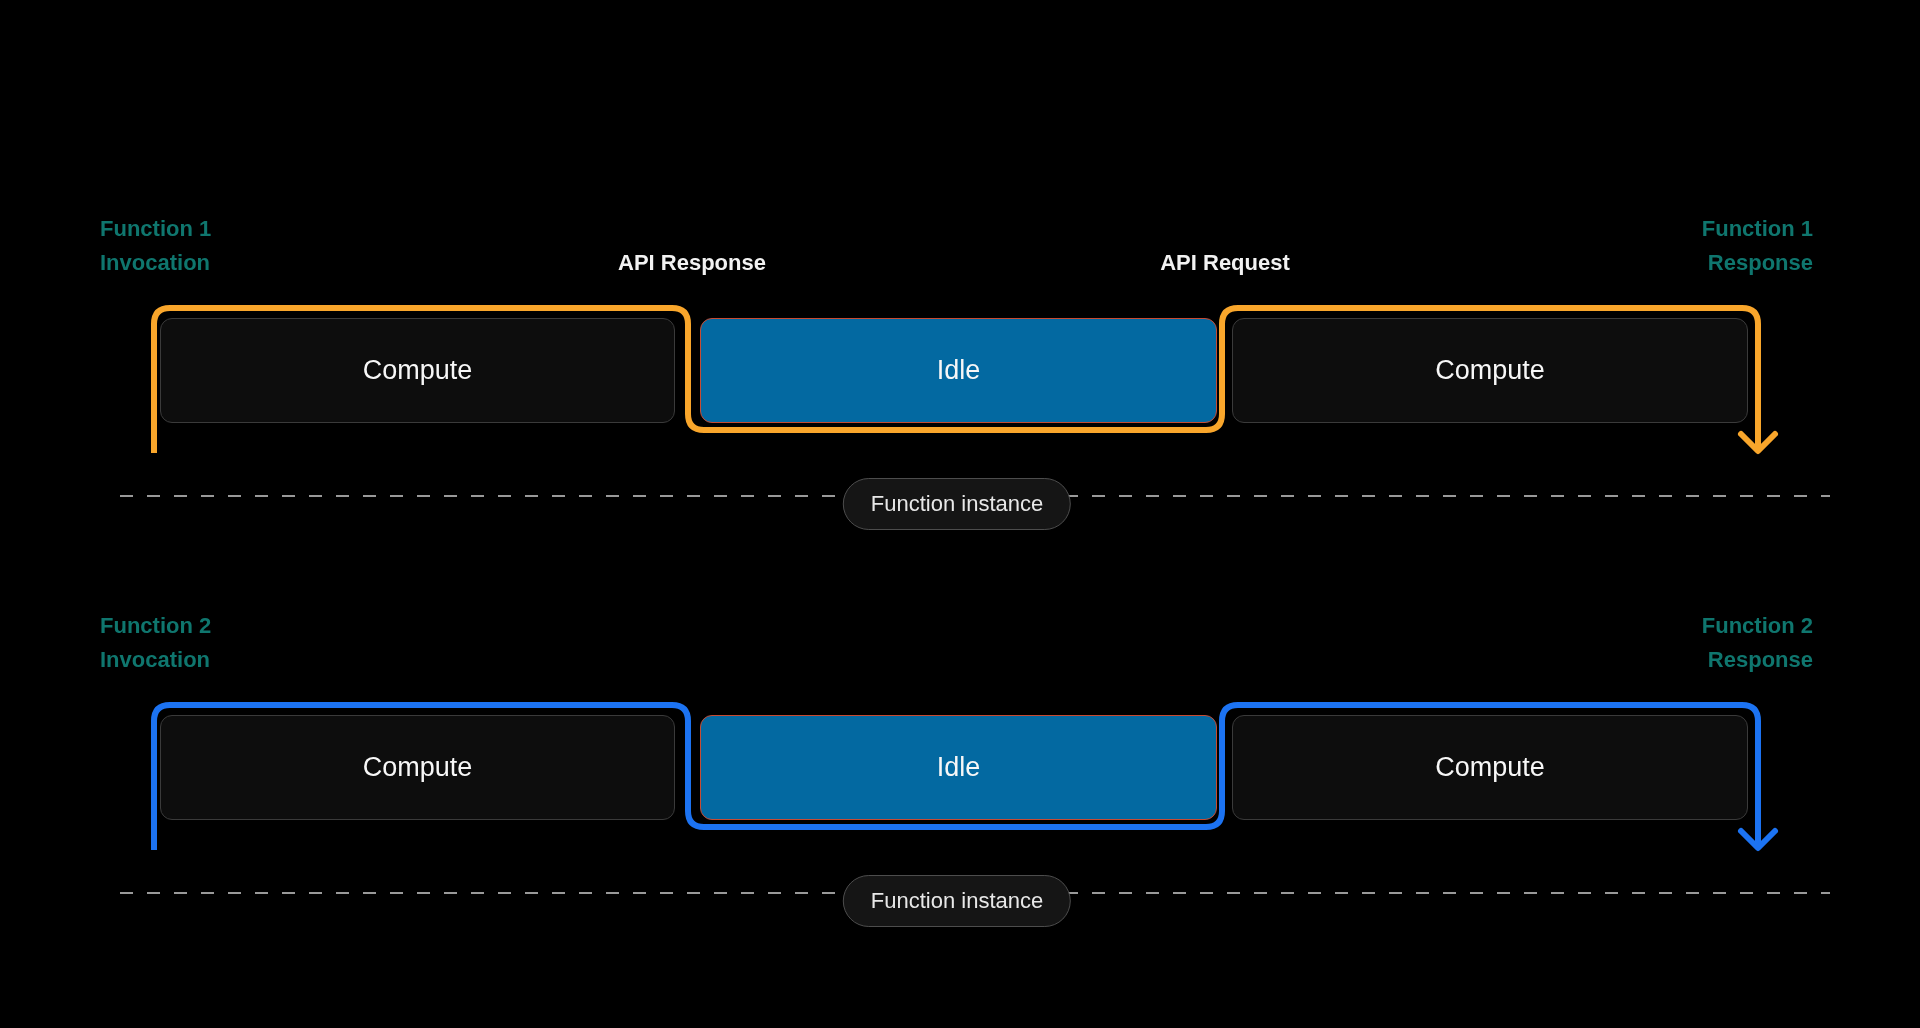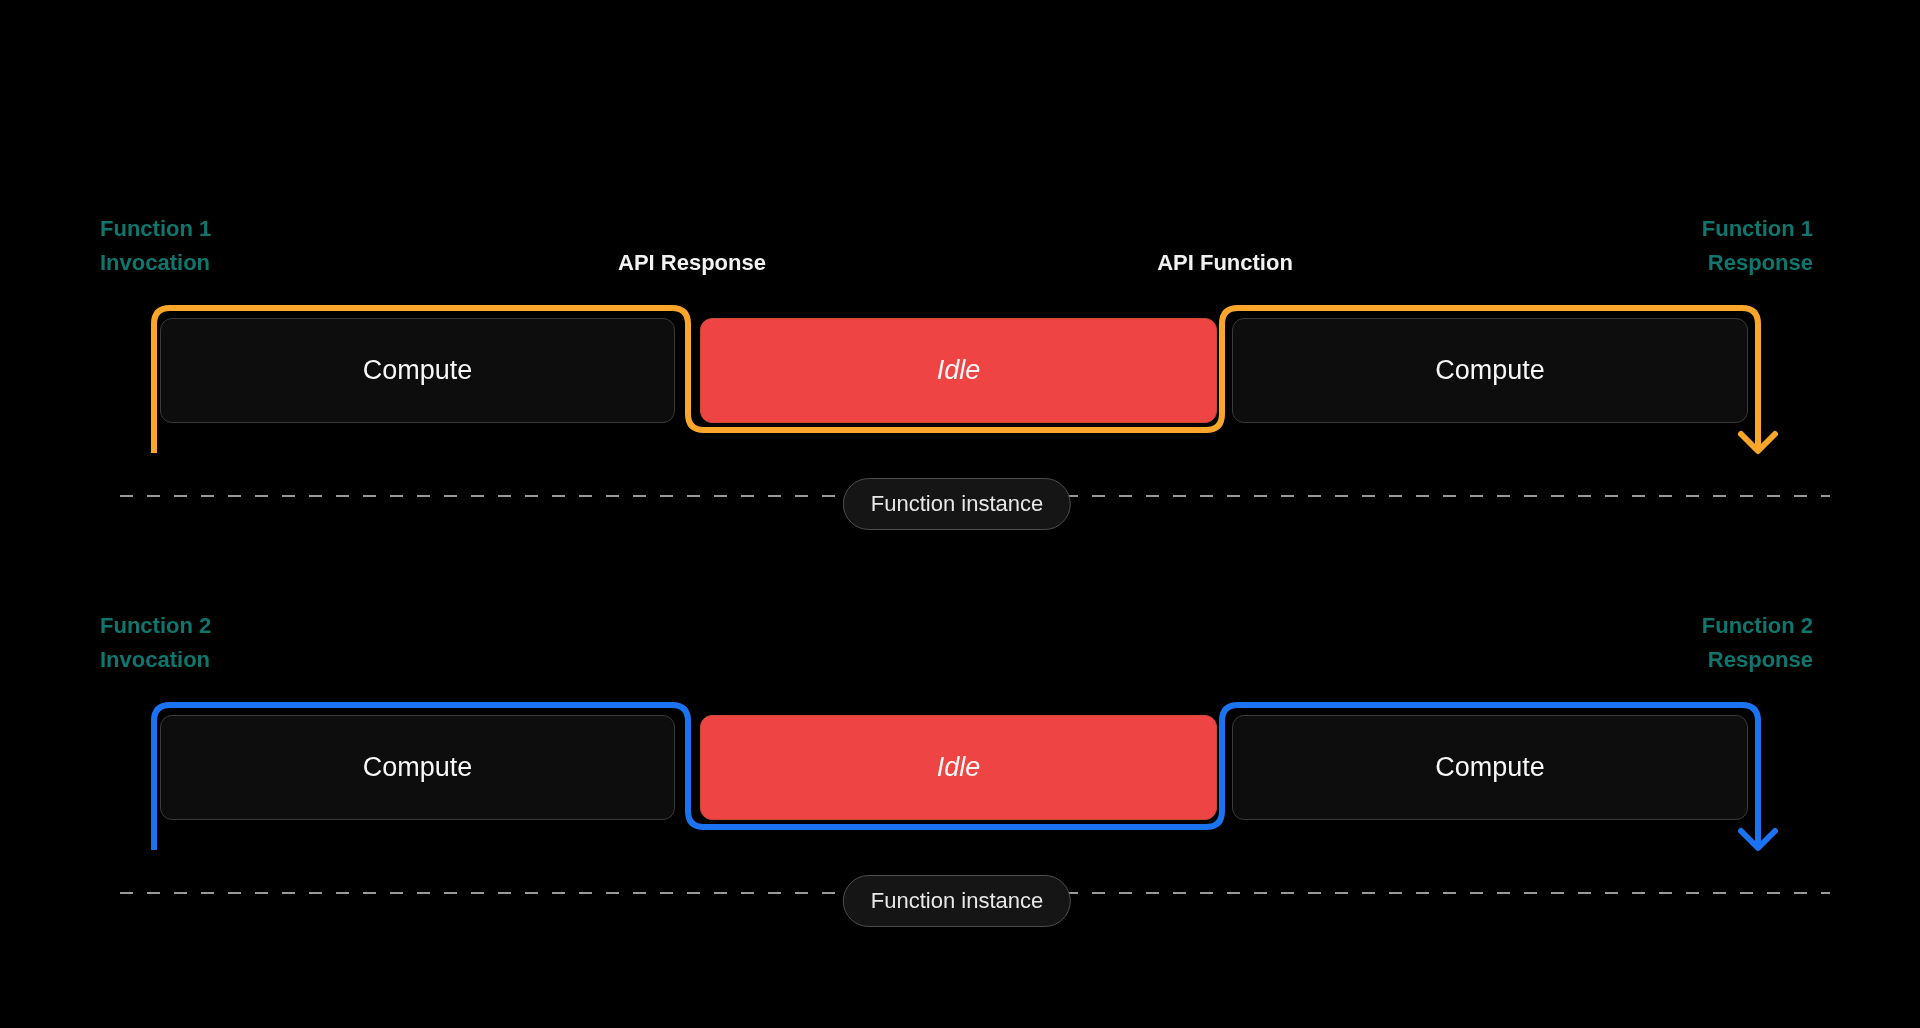--- a/index.html
+++ b/index.html
@@ -69,23 +69,22 @@
     font-size: 27px;
     font-weight: 400;
     color: #f7f7f7;
     box-sizing: border-box;
   }
   .box.compute {
     background: #0d0d0d;
     border: 1px solid #3a3a3a;
   }
   .box.idle {
-    background: #ef4444;
+    background: #0369a1;
     border: 1.5px solid #c74b33;
-    font-style: italic;
   }
   .pill {
     position: absolute;
     top: 178px;
     left: 957px;
     transform: translateX(-50%);
     height: 50px;
     line-height: 50px;
     padding: 0 27px;
     border-radius: 26px;
@@ -101,21 +100,21 @@
 <body>
 
 <div class="canvas">
 
 
   <div class="edge-label" style="left:100px; top:212px">
     <div>Function 1</div>
     <div>Invocation</div>
   </div>
   <div class="mid-label" style="left:692px; top:246px">API Response</div>
-  <div class="mid-label" style="left:1225px; top:246px">API Function</div>
+  <div class="mid-label" style="left:1225px; top:246px">API Request</div>
   <div class="edge-label right" style="right:107px; top:212px">
     <div>Function 1</div>
     <div>Response</div>
   </div>
 
   <div class="lane" style="top:300px">
     <svg width="1920" height="230" viewBox="0 0 1920 230">
       <line x1="120" y1="196" x2="1830" y2="196" stroke="#999999" stroke-width="2" stroke-dasharray="13 14"></line>
       <path d="M154 153 L154 24 Q154 8 170 8 L672 8 Q688 8 688 24 L688 114 Q688 130 704 130 L1206 130 Q1222 130 1222 114 L1222 24 Q1222 8 1238 8 L1742 8 Q1758 8 1758 24 L1758 150" fill="none" stroke-width="6" stroke="#F9A62B"></path>
       <path d="M1741 134 L1758 151 L1775 134" fill="none" stroke-width="6" stroke-linecap="round" stroke-linejoin="round" stroke="#F9A62B"></path>

